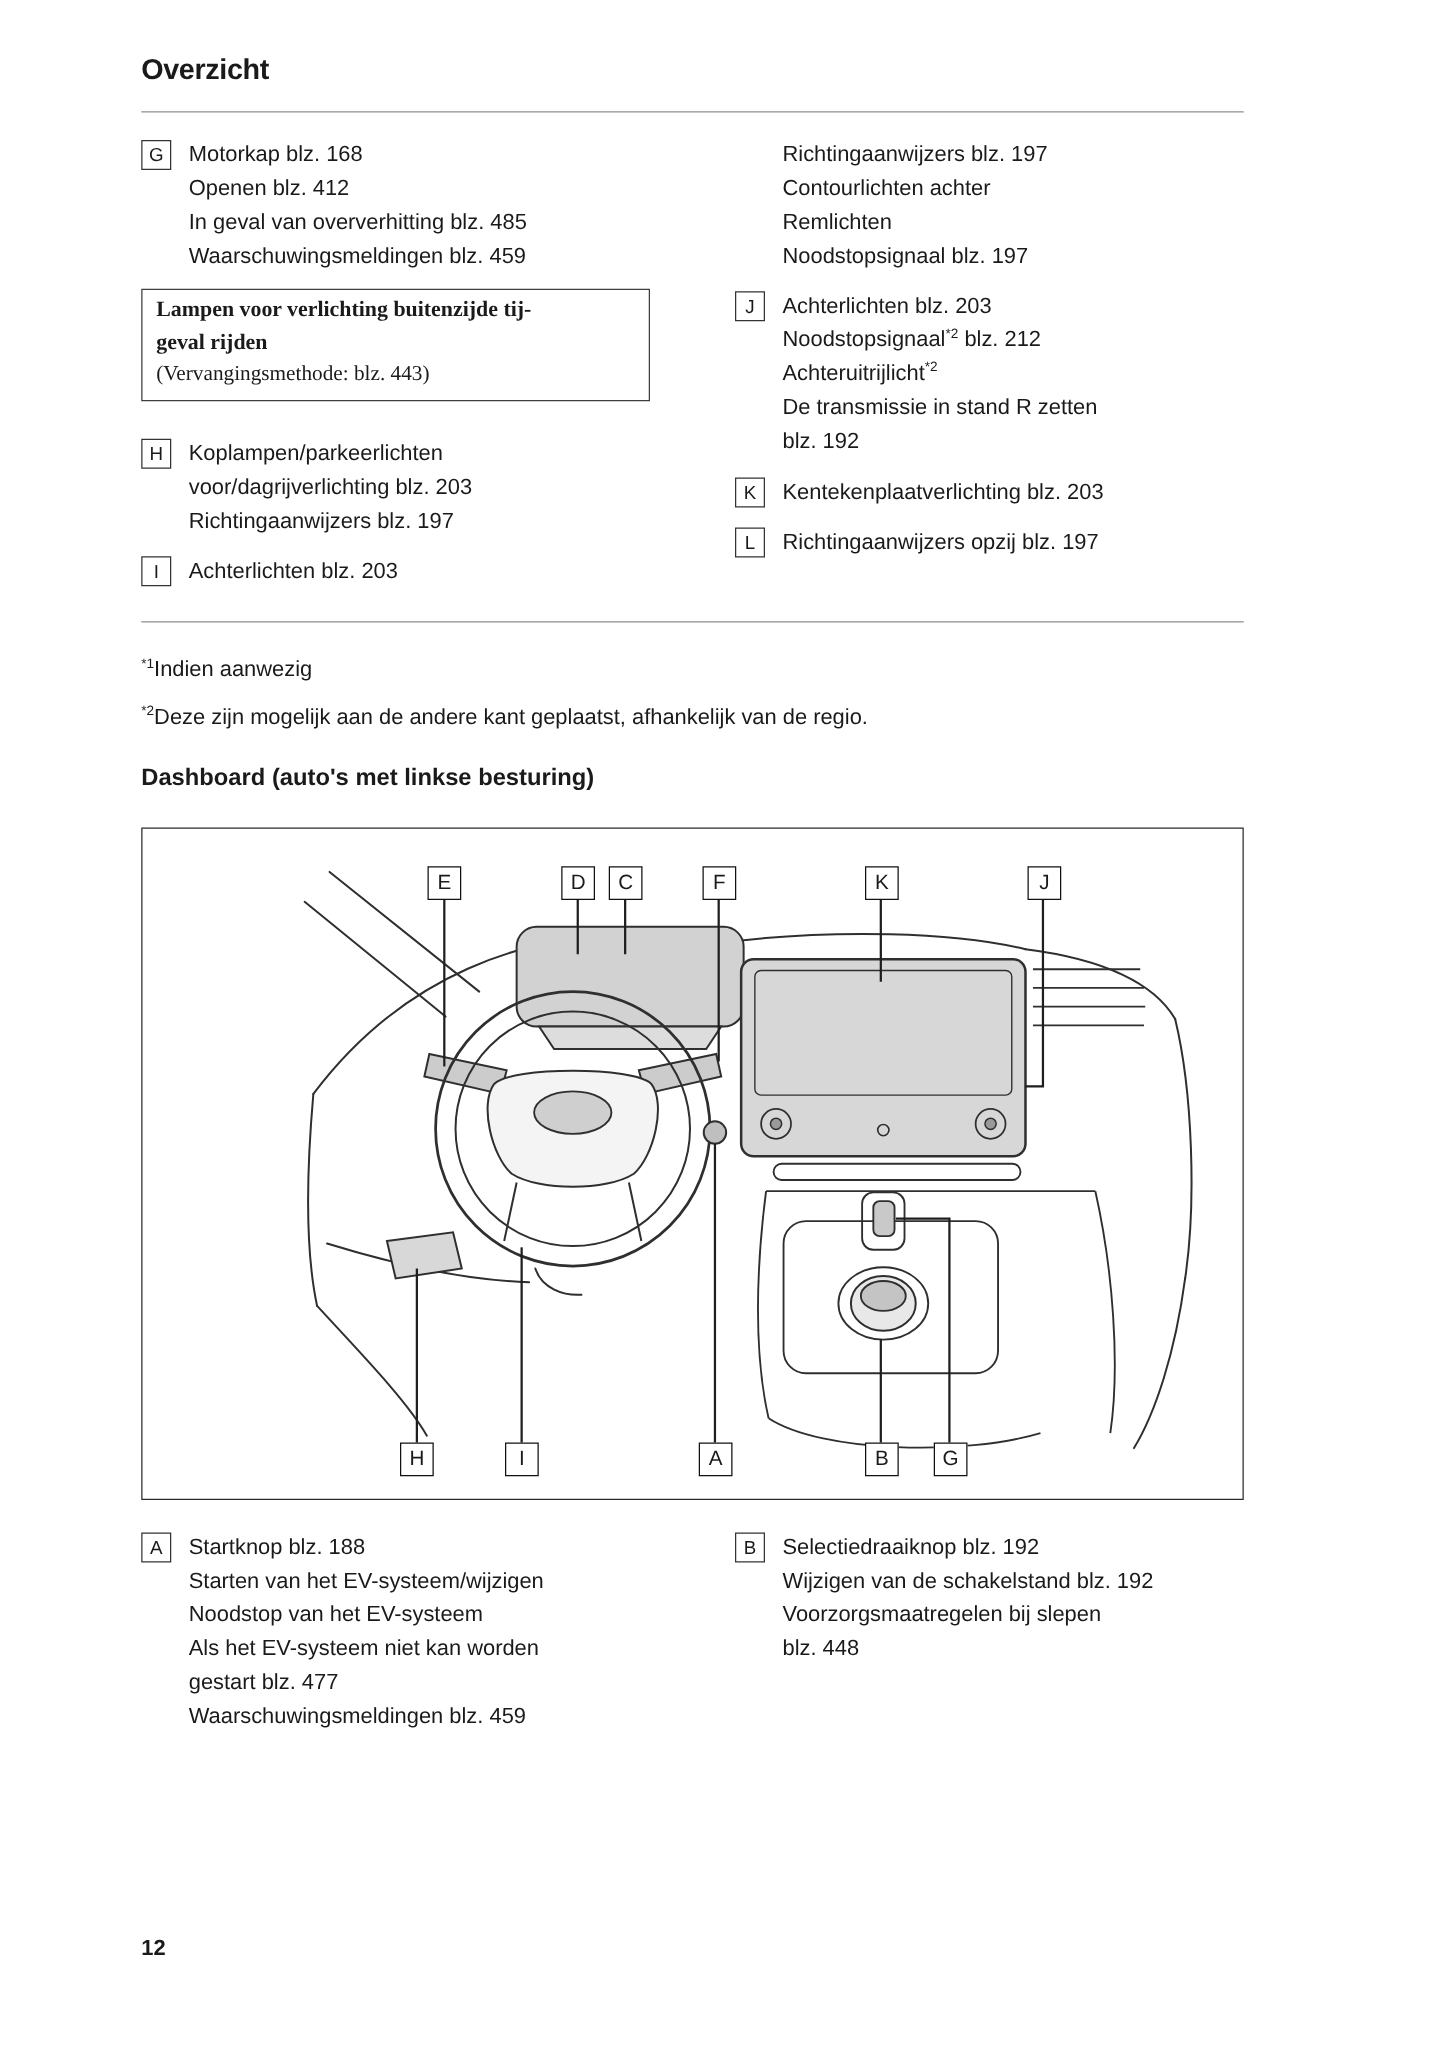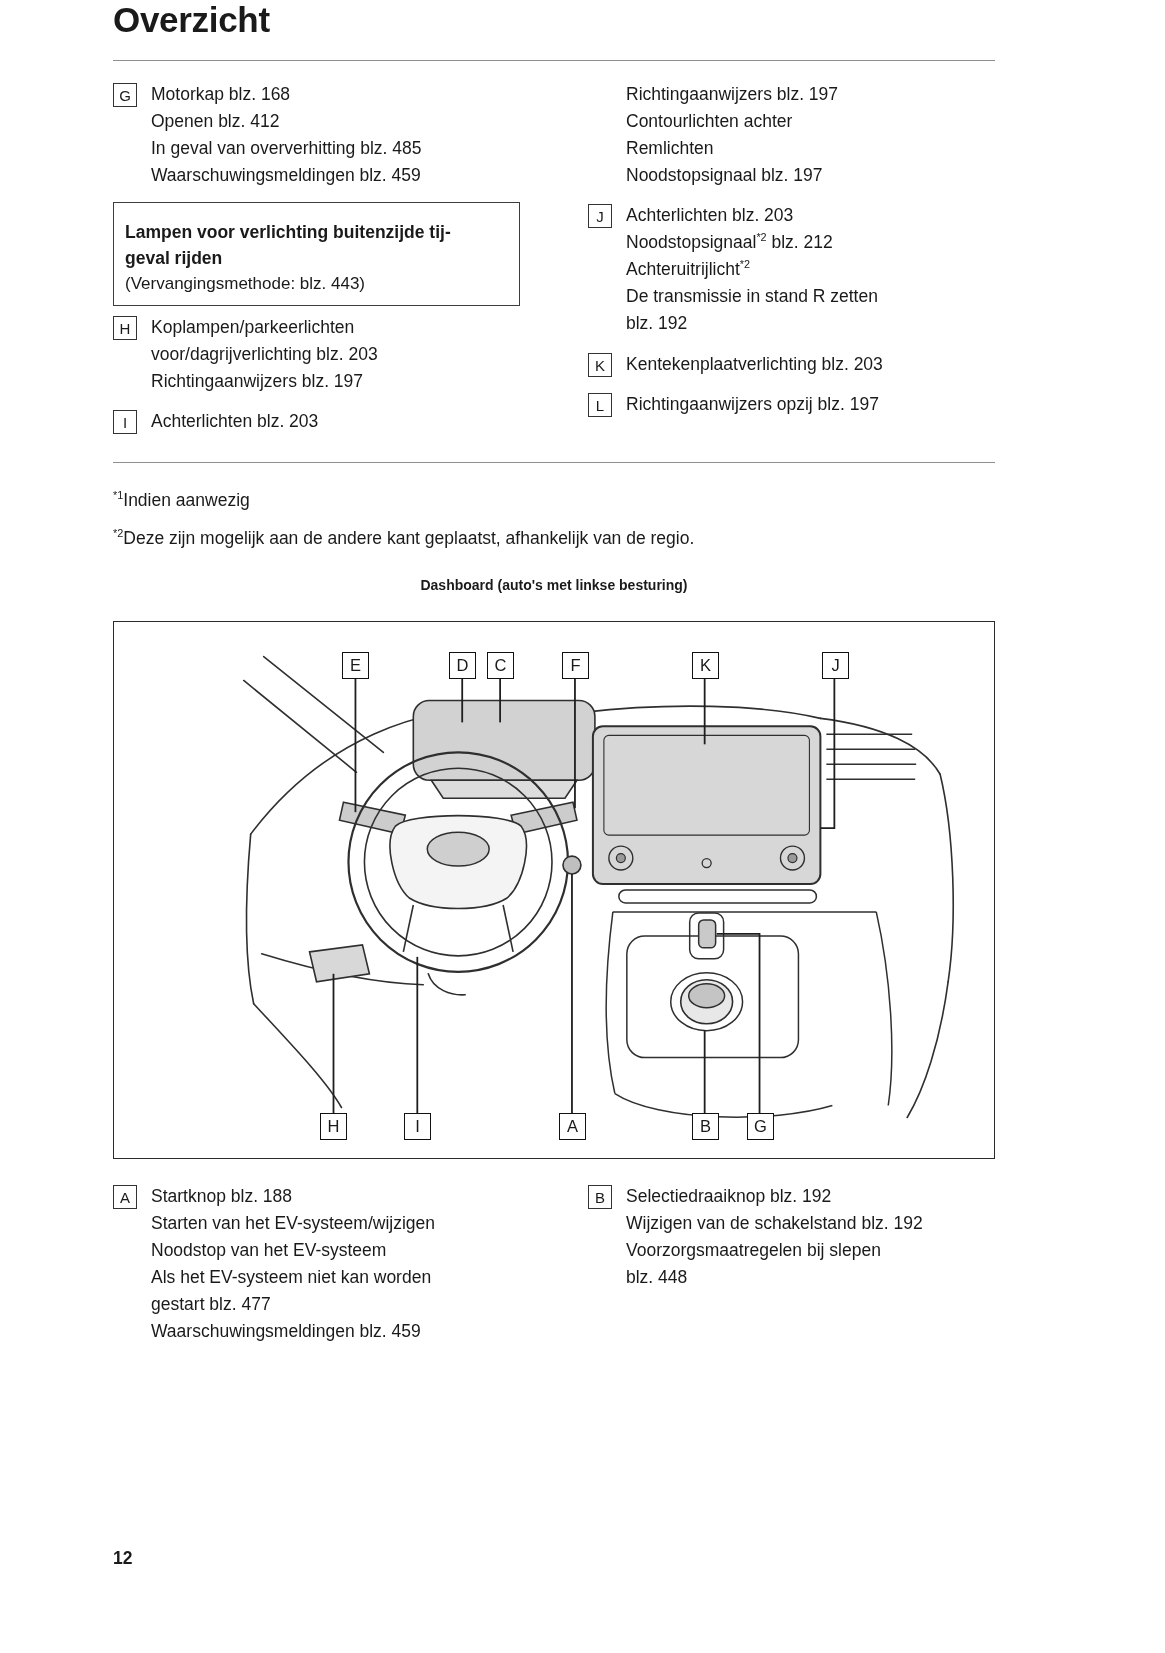--- a/index.html
+++ b/index.html
@@ -7,21 +7,22 @@
   body {
     width:1165px; height:1653px;
     position:relative;
     font-family:"Liberation Sans", sans-serif;
     color:#1a1a1a;
     overflow:hidden;
   }
   .content { position:absolute; left:113px; top:0; width:882px; }
 
   h1.title {
-    font-size:35px;
+    margin-top:42px;
+    font-size:23px;
     font-weight:700;
     letter-spacing:-0.3px;
   }
   .rule {
     border:none;
     border-top:1.2px solid #8f8f8f;
     height:0;
   }
   .rule-top { margin-top:20px; }
   .rule-mid { margin-top:14px; }
@@ -41,30 +42,31 @@
     margin-right:14px;
   }
   .line { min-height:27px; }
   .indent { padding-left:38px; }
   .cont-block { margin-bottom:13px; font-size:17.5px; line-height:27px; }
 
   sup { font-size:0.62em; vertical-align:super; line-height:0; }
 
   .boxed-note {
     border:1.3px solid #3d3d3d;
-    padding:16px 11px 8px 11px;
-    margin:3px 0 8px 0;
+    padding:2px 11px 8px 11px;
+    margin:3px 0 28px 0;
+    font-family:Liberation Serif, serif;
   }
   .note-bold { font-weight:700; font-size:17.5px; line-height:26px; }
   .note-normal { font-size:17px; line-height:26px; }
 
   .footnotes { margin-top:24px; font-size:17.5px; }
   .footnote { margin-bottom:12px; line-height:26px; }
 
-  .dash-heading { margin-top:26px; font-size:14px; font-weight:700;text-align:center; }
+  .dash-heading { margin-top:26px; font-size:19px; font-weight:700; }
 
   .figure {
     margin-top:28px;
     width:882px; height:538px;
     border:1.2px solid #2b2b2b;
     position:relative;
     background:#ffffff;
   }
   .figure svg { position:absolute; left:0; top:0; width:100%; height:100%; }
   .callout {

